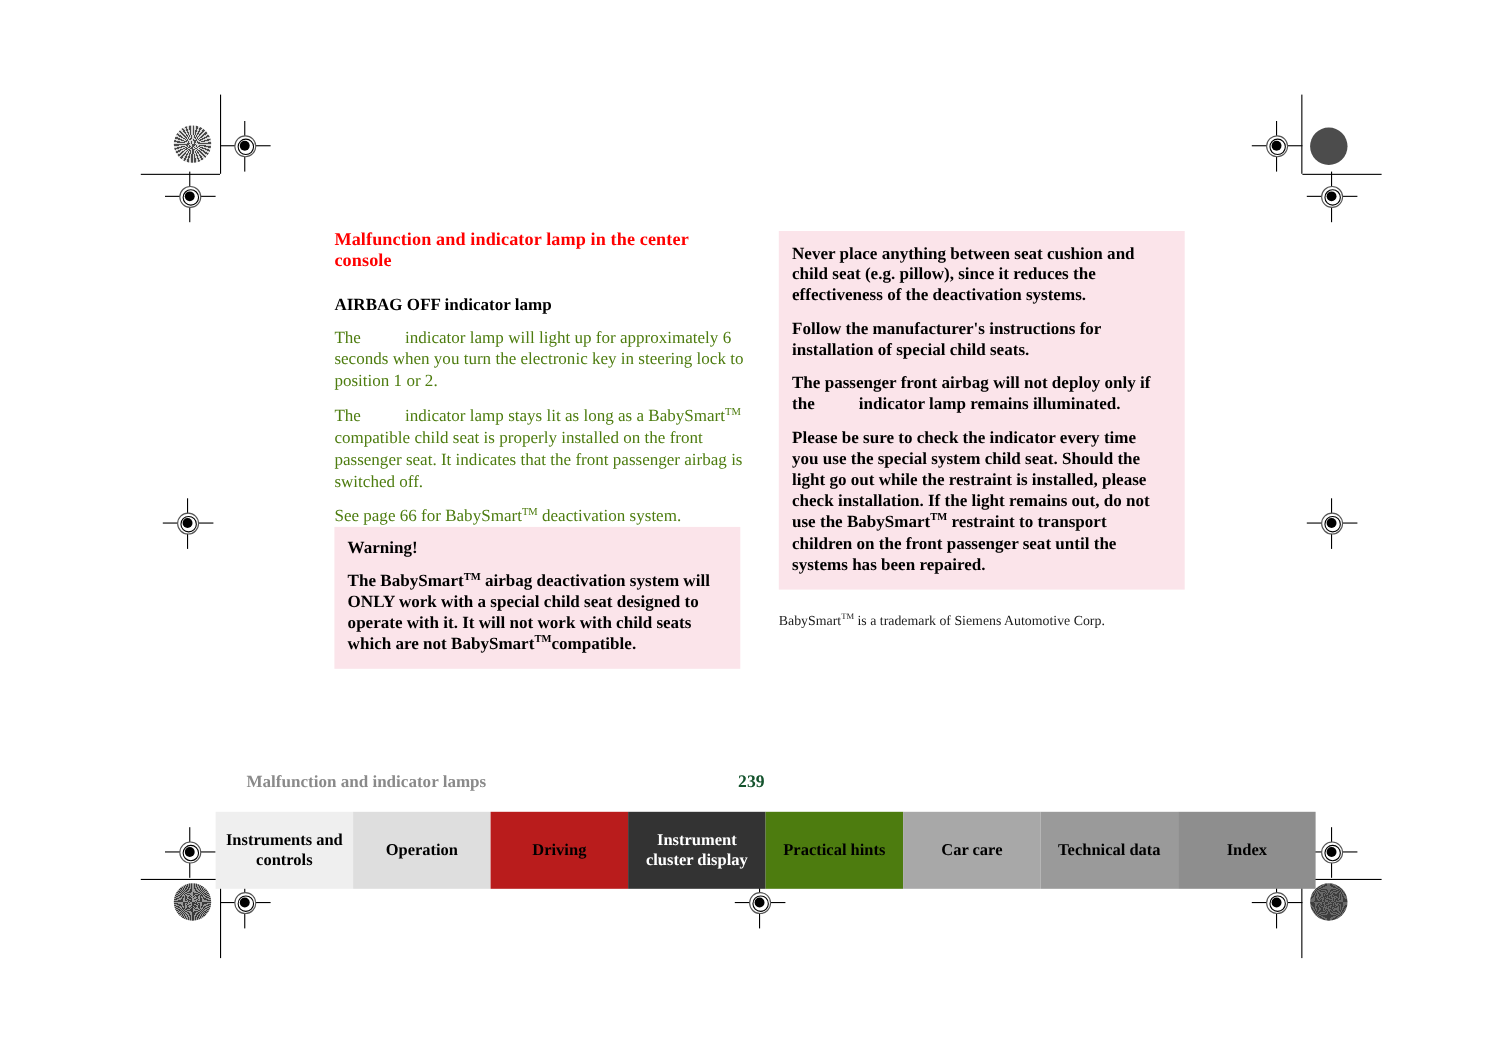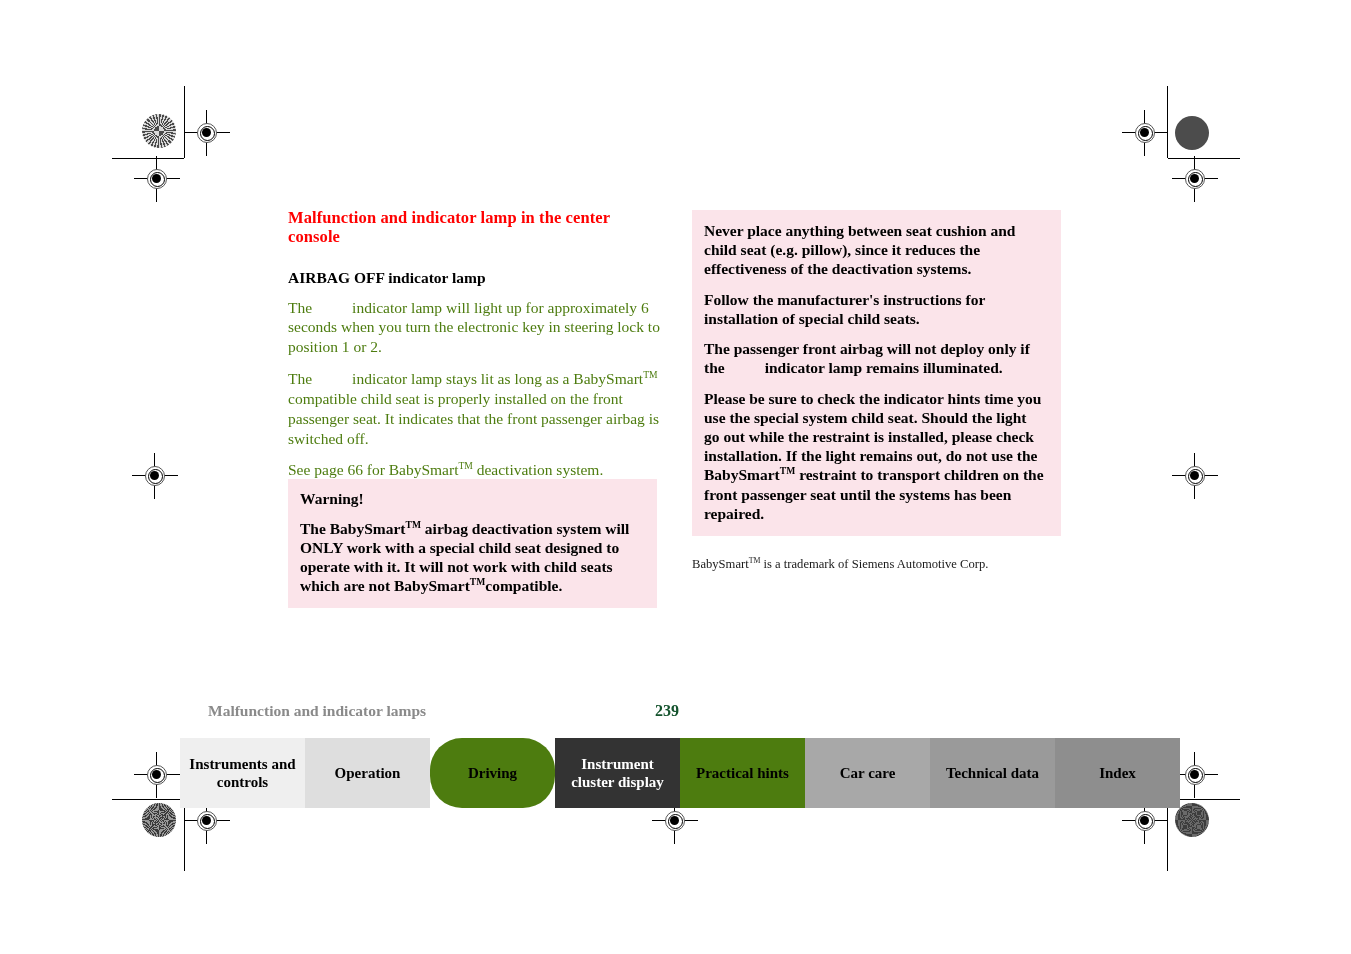--- a/index.html
+++ b/index.html
@@ -81,21 +81,21 @@
 
   .trimline {
     position: absolute;
     background: #000;
     pointer-events: none;
   }
 
   
   .page {
     position: absolute;
-    left: 0; top: 0;
+    left: 16px; top: 0;
     width: 1196px;
     height: 954px;
   }
 
   .col {
     position: absolute;
     width: 376px;
   }
   .col-left  { left: 288px; top: 208px; }
 
@@ -348,39 +348,39 @@
   </div>
 
   <div class="warnbox right-box">
     <p>Never place anything between seat cushion and child seat (e.g. pillow), since it reduces the effectiveness of the deactivation systems.</p>
     <p>Follow the manufacturer's instructions for installation of special child seats.</p>
     <p>
       <span>The passenger front airbag will not deploy only if</span><br>
       <span>the</span><span class="sym-gap"></span><span>indicator lamp remains illuminated.</span>
     </p>
     <p>
-      <span>Please be sure to check the indicator hints time you use the special system child seat. Should the light go out while the restraint is installed, please check installation. If the light remains out, do not use the BabySmart</span><sup class="tm">TM</sup><span> restraint to transport children on the front passenger seat until the systems has been repaired.</span>
+      <span>Please be sure to check the indicator every time you use the special system child seat. Should the light go out while the restraint is installed, please check installation. If the light remains out, do not use the BabySmart</span><sup class="tm">TM</sup><span> restraint to transport children on the front passenger seat until the systems has been repaired.</span>
     </p>
   </div>
 
   <div class="footnote">
     <span>BabySmart</span><sup class="tm">TM</sup><span> is a trademark of Siemens Automotive Corp.</span>
   </div>
 
   <div class="runfoot">Malfunction and indicator lamps</div>
   <div class="pagenum">239</div>
 
   <div class="tabbar">
     <div class="tab" style="background: rgb(239, 239, 239);">
         <span>Instruments and controls</span>
       </div>
     <div class="tab" style="background: rgb(222, 222, 222);">
         <span>Operation</span>
       </div>
-    <div class="tab" style="background: #4d7c0f; border-radius: 32px;">
+    <div class="tab" style="background: #b91c1c;">
         <span>Driving</span>
       </div>
     <div class="tab active" style="background: rgb(51, 51, 51);">
         <span>Instrument cluster display</span>
       </div>
     <div class="tab" style="background: #4d7c0f;">
         <span>Practical hints</span>
       </div>
     <div class="tab" style="background: rgb(168, 168, 168);">
         <span>Car care</span>

